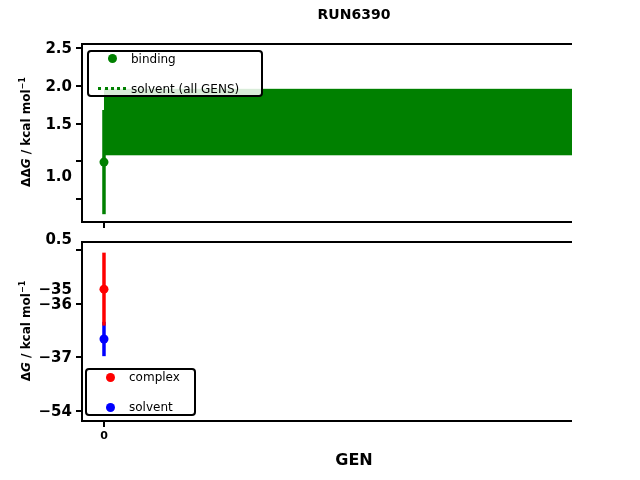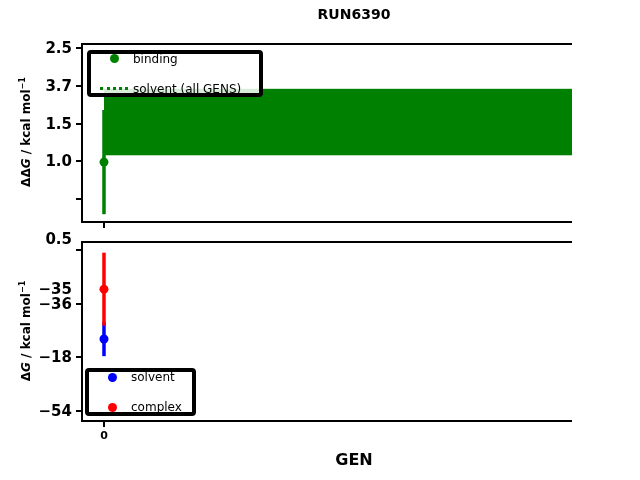--- a/index.html
+++ b/index.html
@@ -30,21 +30,21 @@
   .ticklabel-y{
     position:absolute;left:-47px;width:36px;text-align:right;
     font-size:15px;font-weight:bold;line-height:14px;
   }
   .ticklabel-x{
     position:absolute;width:24px;text-align:center;
     font-size:11px;font-weight:bold;line-height:14px;
   }
   .legend{
     position:absolute;z-index:2;background:rgba(255,255,255,0.85);
-    border:4px solid #000000;border-radius:4px;box-sizing:border-box;
+    border:2px solid #000000;border-radius:4px;box-sizing:border-box;
     padding:5px 8px 5px 4px;display:flex;flex-direction:column;justify-content:center;gap:16px;
   }
   .legend-row{display:flex;align-items:center;height:18px;}
   .swatch{width:38px;display:flex;justify-content:center;align-items:center;flex:0 0 38px;}
   .dot{width:9px;height:9px;border-radius:50%;display:inline-block;}
   .dotline{width:28px;height:0;border-top:3px dotted #008000;display:inline-block;}
   .legend-label{font-size:12px;white-space:nowrap;}
 </style>
 </head>
 <body>
@@ -72,58 +72,58 @@
       <div class="legend-row">
         <span class="swatch">
             <span class="dotline" style="border-top-color: rgb(0, 128, 0);"></span>
           </span>
         <span class="legend-label">solvent (all GENS)</span>
       </div>
     </div>
   <div class="tick-y" style="top: 153.094px;"></div>
       <div class="ticklabel-y" style="top: 147.094px; margin-top: 40px;">0.5</div>
       <div class="tick-y" style="top: 115.326px;"></div>
-      <div class="ticklabel-y" style="top: 109px;">1.0</div>
+      <div class="ticklabel-y" style="top: 124px;">1.0</div>
       <div class="tick-y" style="top: 77.5579px;"></div>
       <div class="ticklabel-y" style="top: 71.5579px;">1.5</div>
       <div class="tick-y" style="top: 39.7897px;"></div>
-      <div class="ticklabel-y" style="top: 33.7897px;">3.7</div>
+      <div class="ticklabel-y" style="top: 33.7897px;">2.0</div>
       <div class="tick-y" style="top: 2.02146px;"></div>
       <div class="ticklabel-y" style="top: -3.97854px;">2.5</div>
       <div class="tick-x" style="left: 19.9835px; top: 178px;"></div>
       <div class="tick-x" style="left: 516.048px; top: 178px;"></div>
       <svg width="542" height="176">
         <rect x="20.983525535420096" y="43.811158798283266" width="496.06443346146807" height="66.47210300429185" fill="#008000"></rect>
         <line x1="20.983525535420096" x2="517.0479589968882" y1="77.04721030042919" y2="77.04721030042919" stroke="#008000" stroke-width="2" stroke-dasharray="2 4"></line>
         <line x1="20.983525535420096" x2="20.983525535420096" y1="64.96137339055794" y2="169.20171673819743" stroke="#008000" stroke-width="3.5"></line>
         <circle cx="20.983525535420096" cy="117.08154506437768" r="4.5" fill="#008000"></circle>
         <line x1="517.0479589968882" x2="517.0479589968882" y1="9.819742489270379" y2="82.33476394849785" stroke="#008000" stroke-width="3.5"></line>
         <circle cx="517.0479589968882" cy="46.077253218884124" r="4.5" fill="#008000"></circle>
       </svg>
     </div>
 
   <div class="axes" id="plot1" style="left:81px;top:241px;width:546px;height:181px;">
     <div class="legend" style="left:2px;top:125px;width:111px;height:48px;">
       <div class="legend-row">
         <span class="swatch">
+            <span class="dot" style="background-color: rgb(255, 0, 0);"></span>
+          </span>
+        <span class="legend-label">complex</span>
+      </div>
+      <div class="legend-row">
+        <span class="swatch">
             <span class="dot" style="background-color: rgb(0, 0, 255);"></span>
           </span>
         <span class="legend-label">solvent</span>
-      </div>
-      <div class="legend-row">
-        <span class="swatch">
-            <span class="dot" style="background-color: rgb(255, 0, 0);"></span>
-          </span>
-        <span class="legend-label">complex</span>
       </div>
     </div>
   <div class="tick-y" style="top: 166.882px;"></div>
       <div class="ticklabel-y" style="top: 160.882px;">−54</div>
       <div class="tick-y" style="top: 113.245px;"></div>
-      <div class="ticklabel-y" style="top: 107.245px;">−18</div>
+      <div class="ticklabel-y" style="top: 107.245px;">−37</div>
       <div class="tick-y" style="top: 59.6091px;"></div>
       <div class="ticklabel-y" style="top: 53.6091px;">−36</div>
       <div class="tick-y" style="top: 5.97273px;"></div>
       <div class="ticklabel-y" style="top: -0.0272727px; margin-top: 39px;">−35</div>
       <div class="tick-x" style="left: 19.9835px; top: 179px;"></div>
       <div class="ticklabel-x" style="left: 8.98353px; top: 186px;">0</div>
       <div class="tick-x" style="left: 516.048px; top: 179px;"></div>
       <div class="ticklabel-x" style="left: 505.048px; top: 186px;">1</div>
       <svg width="542" height="177">
         <line x1="20.983525535420096" x2="20.983525535420096" y1="78.84545454545439" y2="113.1727272727271" stroke="#0000ff" stroke-width="3.5"></line>

